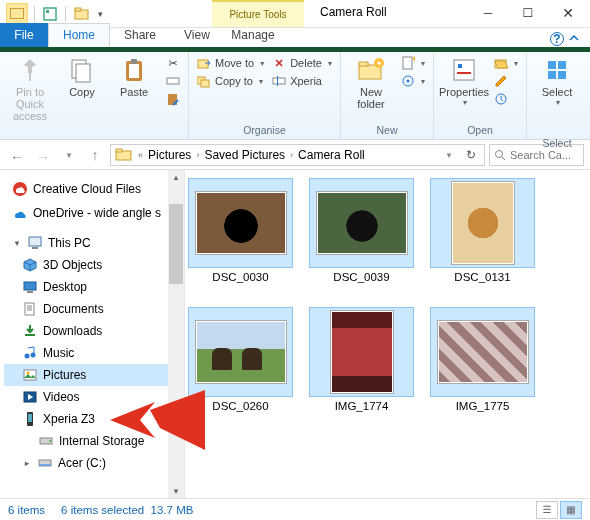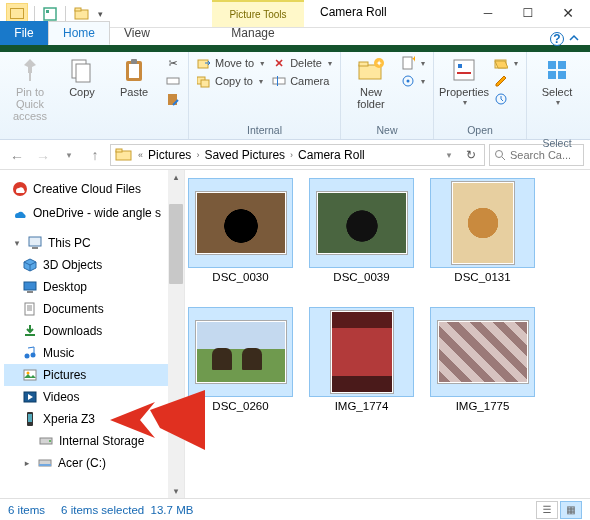--- a/index.html
+++ b/index.html
@@ -12,21 +12,21 @@
   .qat { display: flex; gap: 8px; margin-left: 6px; align-items: center; }
   .qat .sep { width: 1px; height: 16px; background: #d0d0d0; }
   .qat-drop { width: 10px; font-size: 9px; color: #555; }
   .contextual { position: absolute; left: 212px; top: 0; width: 92px; height: 100%; background: #fff8c9; border-top: 2px solid #e6d65b; display: flex; align-items: center; justify-content: center; font-size: 10px; color: #7a6a00; }
   .title-txt { position: absolute; left: 320px; top: 5px; font-size: 12px; color: #000; }
   .wincontrols { position: absolute; right: 2px; top: 0; display: flex; }
   .wincontrols div { width: 40px; height: 26px; display: flex; align-items: center; justify-content: center; font-size: 12px; font-family: "Segoe MDL2 Assets", sans-serif; color: #333; }
   .wincontrols .close { font-size: 14px; }
 
   
-  .tabrow { height: 24px; display: flex; align-items: flex-end; background: #fff; font-size: 12px; border-bottom: 7px solid #14532d; position: relative; }
+  .tabrow { height: 24px; display: flex; align-items: flex-end; background: #fff; font-size: 12px; border-bottom: 5px solid #14532d; position: relative; }
   .file-tab { width: 48px; height: 24px; background: #1979ca; color: #fff; display: flex; align-items: center; justify-content: center; font-size: 12px; cursor: pointer; }
   .tab { padding: 0 14px; height: 24px; display: flex; align-items: center; color: #444; cursor: pointer; position: relative; }
   .tab.active { border: 1px solid #d4d4d4; border-bottom: 1px solid #f5fbff; background: #f5fbff; color: #1979ca; }
   .manage-tab { position: absolute; left: 212px; width: 82px; text-align: center; justify-content: center; }
   .ribbon-collapse { position: absolute; right: 8px; top: 4px; width: 14px; height: 14px; font-size: 10px; cursor: pointer; color: #1470c0; }
   .help-btn { position: absolute; right: 26px; top: 4px; width: 14px; height: 14px; font-size: 12px; color: #1470c0; background:#fff; border-radius:50%; border:1px solid #1470c0; display:flex; align-items:center; justify-content:center; font-weight:bold;}
 
   
   .ribbon { height: 88px; background: linear-gradient(#f7fcff, #eaf4fc); display: flex; border-bottom: 1px solid #cfdceb; }
   .group { border-right: 1px solid #d6e2ee; padding: 3px 6px 2px 6px; display: flex; flex-direction: column; align-items: center; position: relative; }
@@ -121,20 +121,21 @@
   <div class="wincontrols">
     <div>─</div>
     <div>☐</div>
     <div class="close">✕</div>
   </div>
 </div>
 
 <div class="tabrow">
   <div class="file-tab">File</div>
   <div class="tab active">Home</div>
+  <div class="tab">Share</div>
   <div class="tab">View</div>
   <div class="tab manage-tab">Manage</div>
   <div class="help-btn">?</div>
   <div class="ribbon-collapse">
     <svg width="12" height="12">
         <path d="M2 8 L6 4 L10 8" fill="none" stroke="#1470c0" stroke-width="1.5"></path>
       </svg>
   </div>
 </div>
 
@@ -223,25 +224,25 @@
           <span>Delete</span>
             <span class="drop-tri">▾</span>
         </div>
         <div class="smallbtn">
           <span class="smicon">
               <svg width="14" height="14">
                 <rect x="1" y="4" width="12" height="6" fill="#fff" stroke="#888"></rect>
                 <rect x="5" y="2" width="1" height="10" fill="#2a7ad4"></rect>
               </svg>
             </span>
-          <span>Camera</span>
-        </div>
-      </div>
-    </div>
-    <div class="group-label">Internal</div>
+          <span>Xperia</span>
+        </div>
+      </div>
+    </div>
+    <div class="group-label">Organise</div>
   </div>
 
   <div class="group">
     <div class="group-body">
       <div class="bigbtn">
         <div class="bigicon">
           <svg width="28" height="26">
               <rect x="2" y="8" width="22" height="14" fill="#ffe79e" stroke="#caa032"></rect>
               <rect x="2" y="5" width="9" height="4" fill="#ffe79e" stroke="#caa032"></rect>
               <circle cx="22" cy="6" r="5" fill="#ffc040"></circle>

